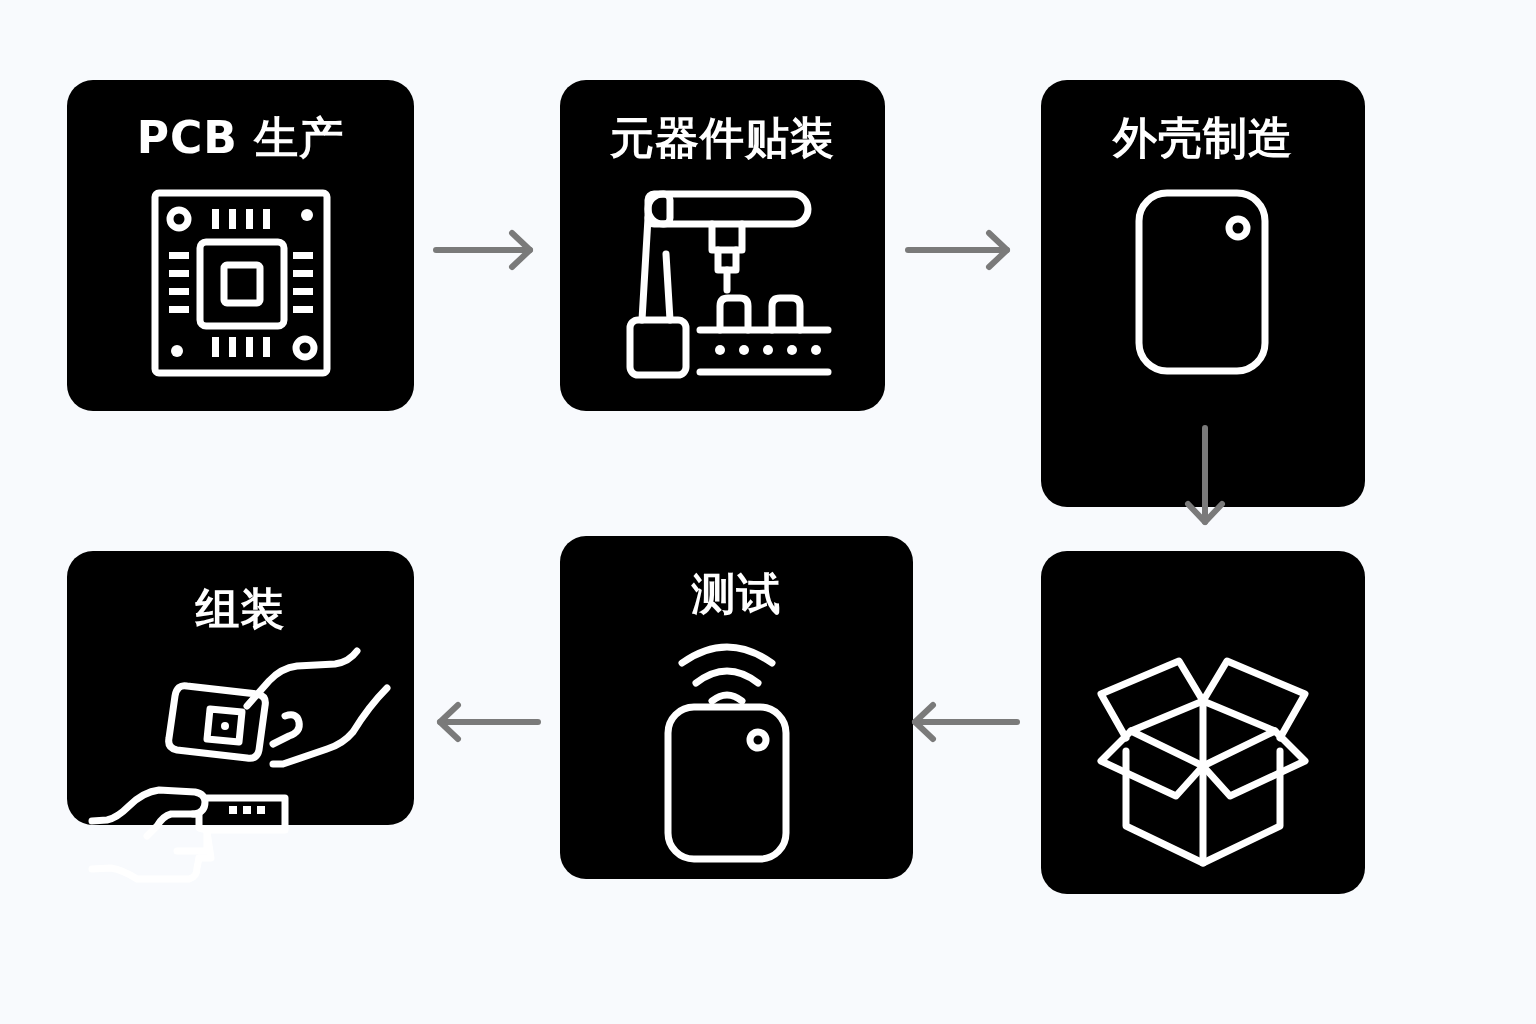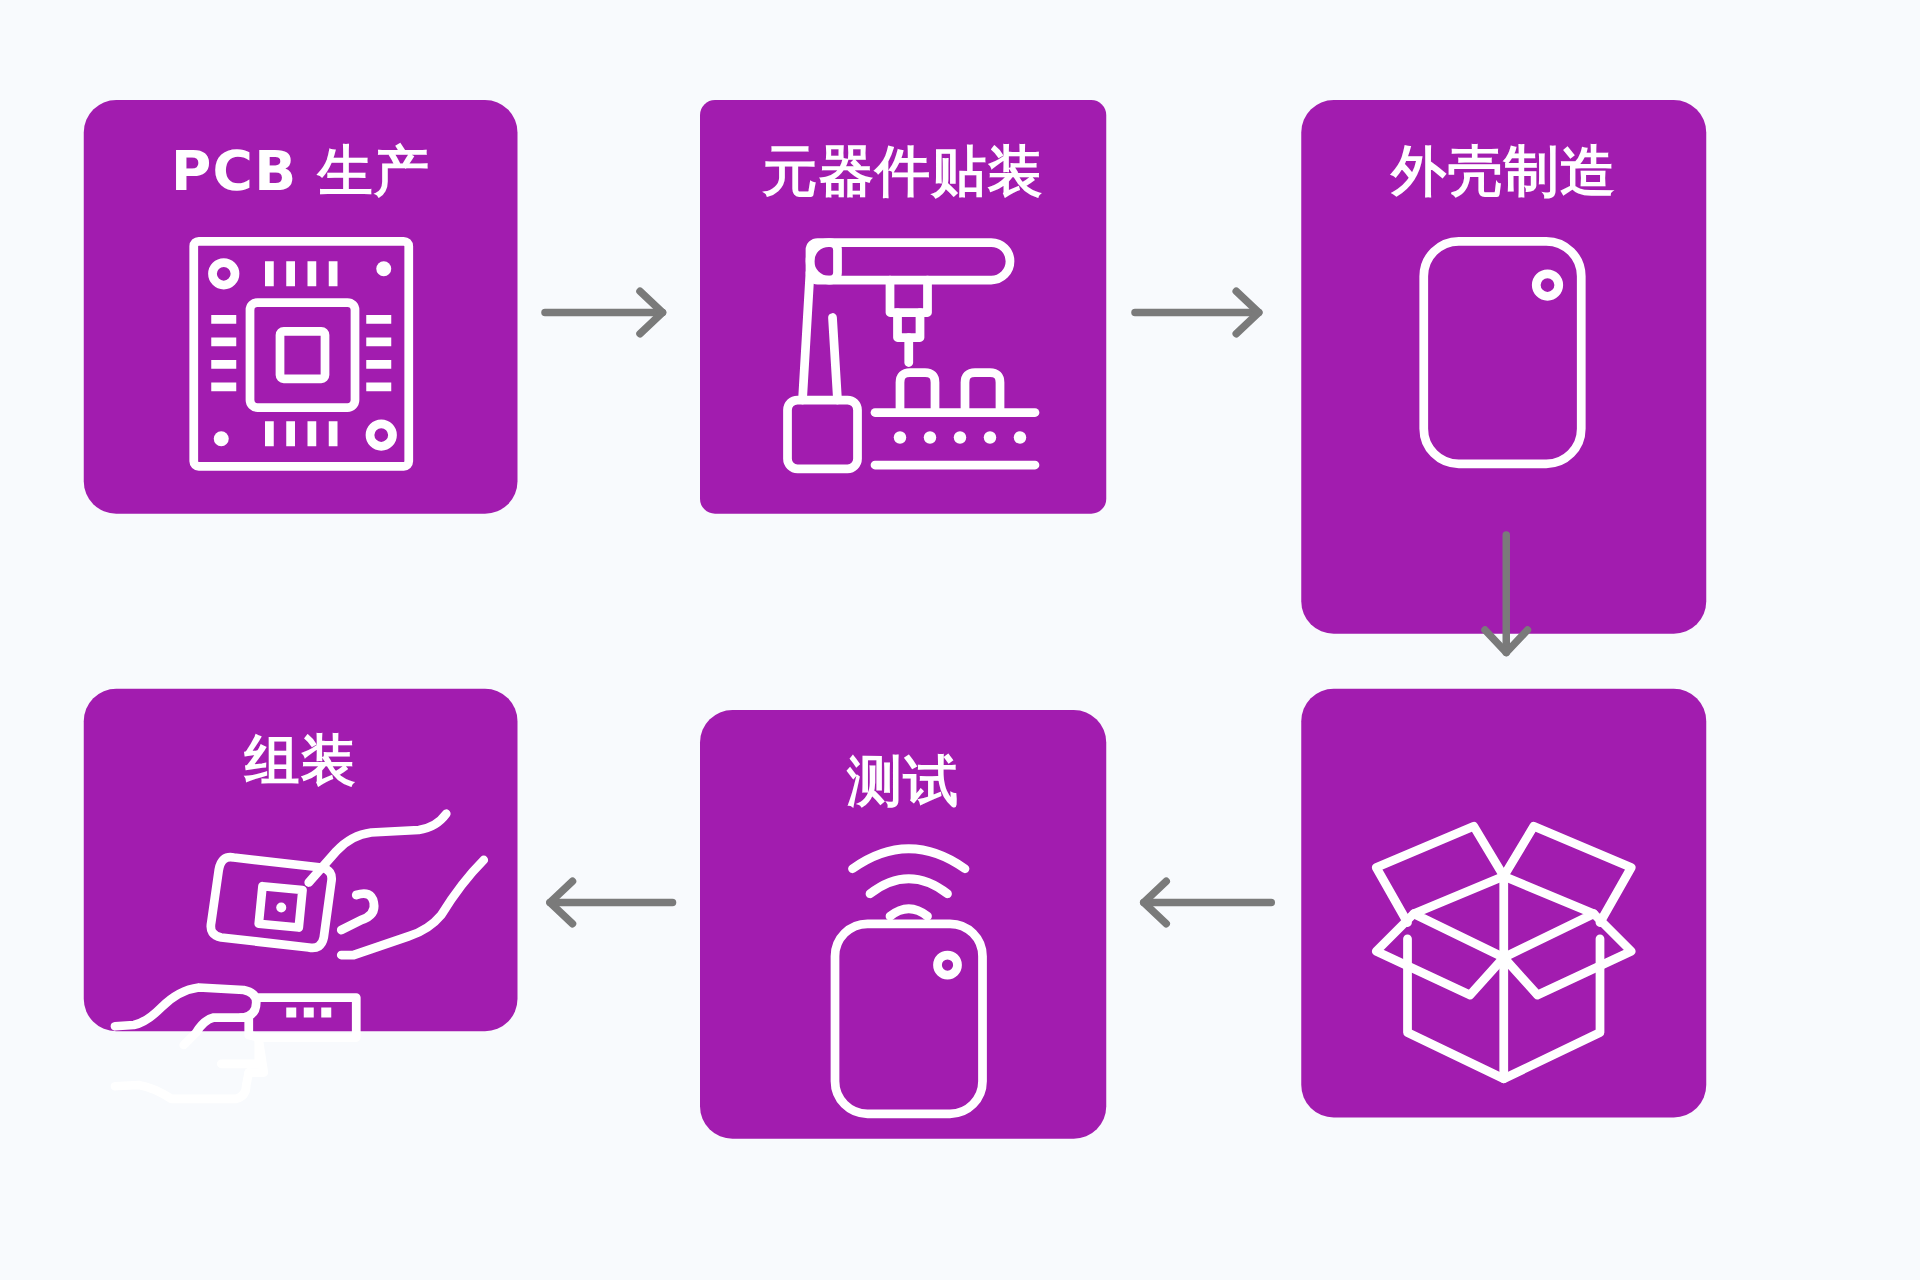--- a/index.html
+++ b/index.html
@@ -5,21 +5,21 @@
   html, body { margin: 0; padding: 0; }
   body {
     width: 1536px; height: 1024px;
     background: #f8fafd;
     position: relative;
     overflow: hidden;
     font-family: "DejaVu Sans", "Liberation Sans", sans-serif;
   }
   .card {
     position: absolute;
-    background: #a21caf;
+    background: #000000;
     border-radius: 26px;
     box-sizing: border-box;
   }
   .card .title {
     position: absolute;
     left: 0; right: 0;
     top: 28px;
     text-align: center;
     color: #ffffff;
     font-size: 44px;
@@ -62,21 +62,21 @@
         <rect x="22" y="103" width="20" height="7"></rect>
         <rect x="22" y="121" width="20" height="7"></rect>
       <rect x="146" y="67" width="20" height="7"></rect>
         <rect x="146" y="85" width="20" height="7"></rect>
         <rect x="146" y="103" width="20" height="7"></rect>
         <rect x="146" y="121" width="20" height="7"></rect>
     </g>
   </svg>
 </div>
 
-<div class="card" style="left:560px;top:80px;width:325px;height:331px;border-radius:12px;">
+<div class="card" style="left:560px;top:80px;width:325px;height:331px;">
   <div class="title">元器件贴装</div>
   <svg class="icon" style="left:60px;top:108px;" width="215" height="195" viewBox="0 0 215 195">
     <rect class="w" x="28" y="6" width="160" height="30" rx="15"></rect>
     <rect class="w" x="28" y="6" width="22" height="30" rx="6"></rect>
     <path class="w" d="M28 30 L22 132"></path>
     <path class="w" d="M46 66 L50 132"></path>
     <rect class="w" x="10" y="132" width="56" height="55" rx="8"></rect>
     <path class="w" d="M92 36 L92 62 L122 62 L122 36"></path>
     <path class="w" d="M98 62 L98 82 L116 82 L116 62"></path>
     <path class="w" d="M107 82 L107 102"></path>
@@ -105,21 +105,21 @@
     <path class="w" d="M107 45 L107 207"></path>
     <path class="w" d="M107 45 L35 75 L107 110 L179 75 Z"></path>
     <path class="w" d="M30 95 L30 170 L107 207 L184 170 L184 95"></path>
     <path class="w" d="M107 45 L83 5 L5 38 L30 82"></path>
     <path class="w" d="M107 45 L131 5 L209 38 L184 82"></path>
     <path class="w" d="M35 75 L5 105 L80 140 L107 110"></path>
     <path class="w" d="M179 75 L209 105 L134 140 L107 110"></path>
   </svg>
 </div>
 
-<div class="card" style="left:560px;top:568px;width:325px;height:343px;padding-left:38px;">
+<div class="card" style="left:560px;top:536px;width:353px;height:343px;padding-left:38px;">
   <div class="title">测试</div>
   <svg class="icon" style="left:100px;top:105px;" width="135" height="225" viewBox="0 0 135 225">
     <path class="w" d="M22 22 Q67 -10 112 22"></path>
     <path class="w" d="M36 42 Q67 18 98 42"></path>
     <path class="w" d="M52 60 Q67 48 82 60"></path>
     <rect class="w" x="8" y="66" width="118" height="152" rx="26" stroke-width="8"></rect>
     <circle class="w" cx="98" cy="99" r="8" stroke-width="6"></circle>
   </svg>
 </div>
 

